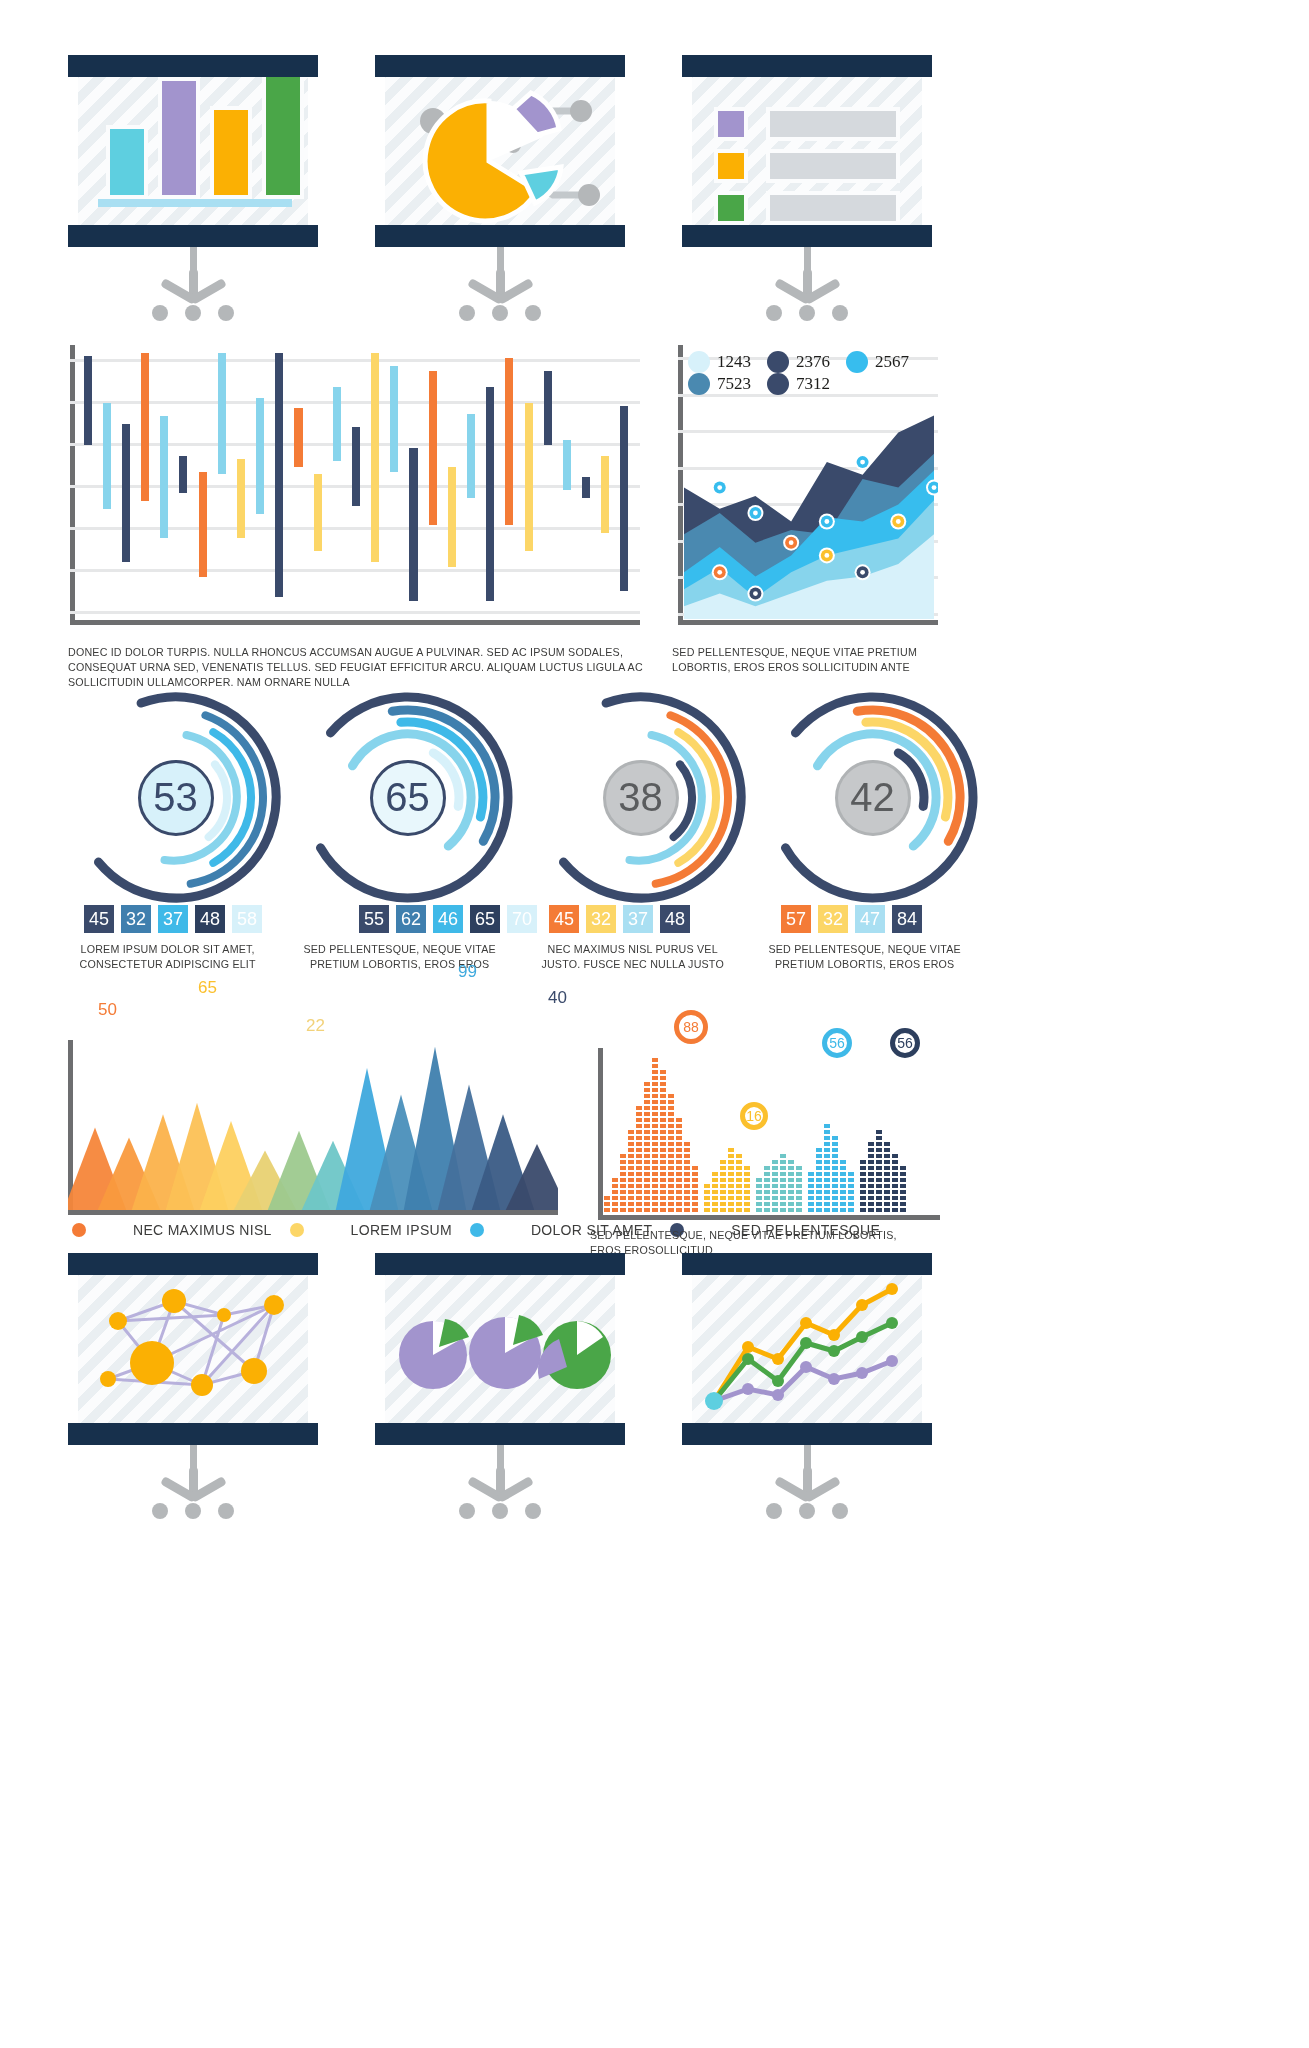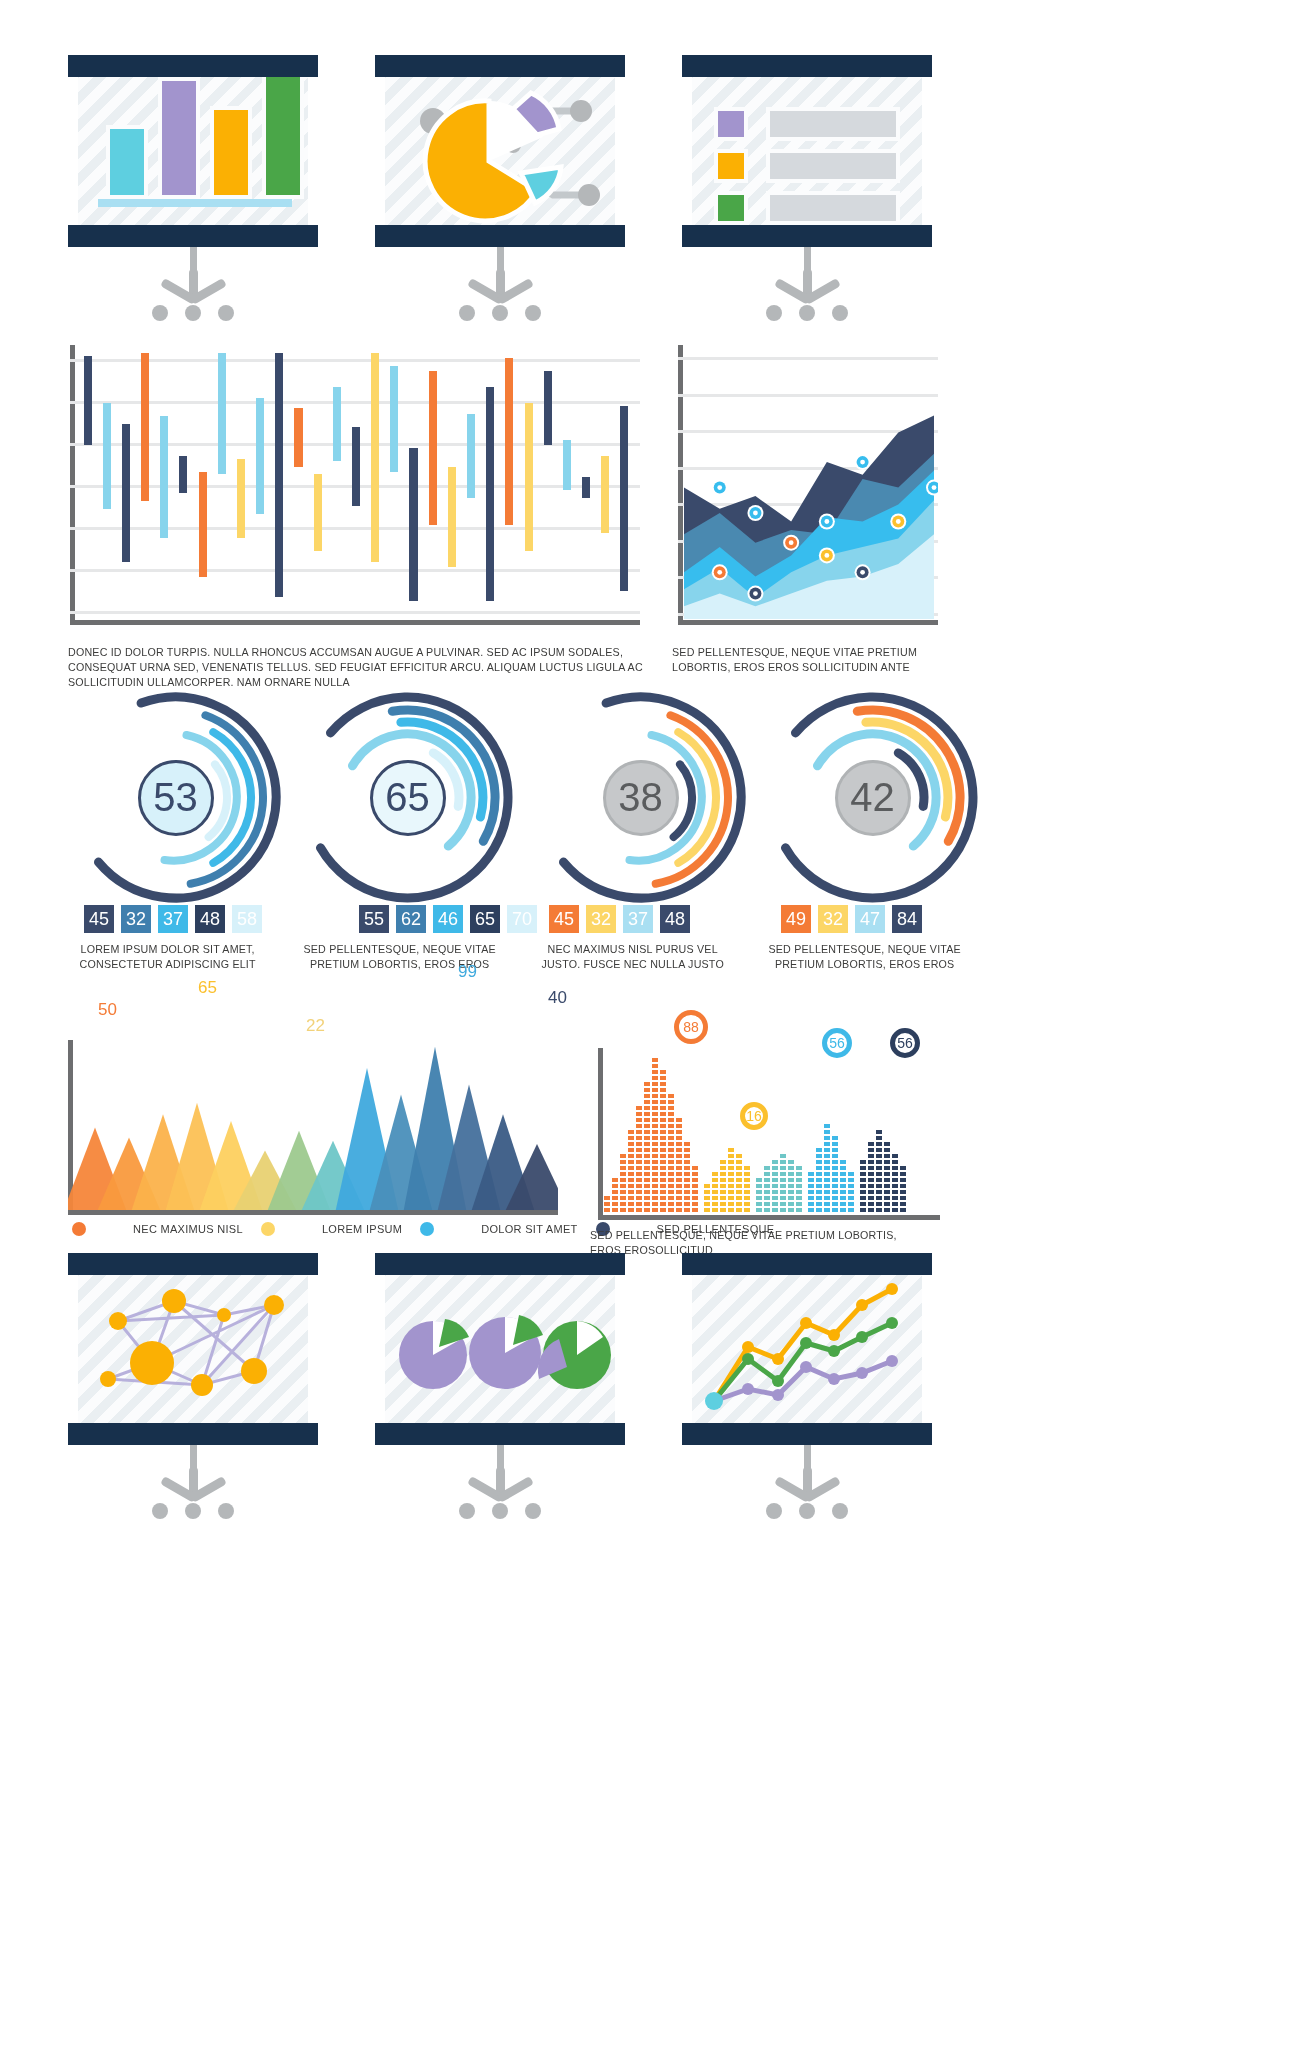--- a/index.html
+++ b/index.html
@@ -66,21 +66,21 @@
     width:30px; height:28px; margin-right:7px;
     display:flex; align-items:center; justify-content:center;
     color:#ffffff; font-size:18px; font-family:"Liberation Sans", sans-serif;
   }
 
   
   .mt-label { position:absolute; font-size:17px; font-family:"Liberation Sans", sans-serif; }
   .mt-legend { position:absolute; display:flex; align-items:center; }
   .mt-legend .li { display:flex; align-items:center; margin-right:18px; }
   .mt-legend .dot { width:14px; height:14px; border-radius:50%; margin-right:7px; }
-  .mt-legend .tx { font-size:11px; letter-spacing:.3px; color:#3c3c3b; text-transform:uppercase;padding-left:40px; }
+  .mt-legend .tx { font-size:14px; letter-spacing:.3px; color:#3c3c3b; text-transform:uppercase;padding-left:40px; }
 
   
   .blk { position:absolute; }
   .bubble {
     position:absolute; border-radius:50%; background:#ffffff;
     display:flex; align-items:center; justify-content:center;
     font-size:14px;
   }
 </style>
 </head>
@@ -225,20 +225,42 @@
       <div class="axis-left" style="left:0;top:0;height:280px;background:#6d6e70;"></div>
       <div class="axis-bottom" style="left:0;bottom:0;width:260px;background:#6d6e70;"></div>
       <div class="gridline" style="top:12px;width:260px;"></div>
       <div class="gridline" style="top:48.57142857142857px;width:260px;"></div>
       <div class="gridline" style="top:85.14285714285714px;width:260px;"></div>
       <div class="gridline" style="top:121.71428571428571px;width:260px;"></div>
       <div class="gridline" style="top:158.28571428571428px;width:260px;"></div>
       <div class="gridline" style="top:194.85714285714283px;width:260px;"></div>
       <div class="gridline" style="top:231.42857142857142px;width:260px;"></div>
       <div class="gridline" style="top:268px;width:260px;"></div>
+      <div class="legend-row" style="left:10px;top:6px;width:250px;flex-wrap:wrap;">
+        <div class="legend-item">
+          <span class="legend-dot" style="background:#d7f1fa;"></span>
+          <span class="legend-text">1243</span>
+        </div>
+        <div class="legend-item">
+          <span class="legend-dot" style="background:#3a4a6b;"></span>
+          <span class="legend-text">2376</span>
+        </div>
+        <div class="legend-item">
+          <span class="legend-dot" style="background:#37bdee;"></span>
+          <span class="legend-text">2567</span>
+        </div>
+        <div class="legend-item">
+          <span class="legend-dot" style="background:#4a89b0;"></span>
+          <span class="legend-text">7523</span>
+        </div>
+        <div class="legend-item">
+          <span class="legend-dot" style="background:#3a4a6b;"></span>
+          <span class="legend-text">7312</span>
+        </div>
+      </div>
       <svg width="260" height="280" style="position:absolute;left:0;top:0;">
         <path d="M6 142.56 L41.714285714285715 163.76 L77.42857142857143 151.04000000000002 L113.14285714285714 176.48 L148.85714285714286 117.12 L184.57142857142858 129.84 L220.28571428571428 87.44 L256 70.48000000000002 L256 274 L6 274 Z" fill="#3a4a6b"></path>
         <path d="M6 189.2 L41.714285714285715 168 L77.42857142857143 197.68 L113.14285714285714 184.96 L148.85714285714286 189.2 L184.57142857142858 134.07999999999998 L220.28571428571428 142.56 L256 108.63999999999999 L256 274 L6 274 Z" fill="#4a89b0"></path>
         <path d="M6 227.36 L41.714285714285715 201.92000000000002 L77.42857142857143 231.6 L113.14285714285714 210.4 L148.85714285714286 172.24 L184.57142857142858 176.48 L220.28571428571428 159.51999999999998 L256 125.60000000000002 L256 274 L6 274 Z" fill="#37bdee"></path>
         <path d="M6 244.32 L41.714285714285715 223.12 L77.42857142857143 252.8 L113.14285714285714 227.36 L148.85714285714286 210.4 L184.57142857142858 201.92000000000002 L220.28571428571428 193.44 L256 155.27999999999997 L256 274 L6 274 Z" fill="#87d4ec"></path>
         <path d="M6 261.28 L41.714285714285715 248.56 L77.42857142857143 261.28 L113.14285714285714 248.56 L148.85714285714286 235.84 L184.57142857142858 231.6 L220.28571428571428 218.88 L256 189.2 L256 274 L6 274 Z" fill="#d7f1fa"></path>
         <circle cx="41.714285714285715" cy="142.56" r="8" fill="#ffffff"></circle>
         <circle cx="41.714285714285715" cy="142.56" r="6" fill="#37bdee"></circle>
         <circle cx="41.714285714285715" cy="142.56" r="2.4" fill="#ffffff"></circle>
         <circle cx="77.42857142857143" cy="168" r="8" fill="#ffffff"></circle>
@@ -334,21 +356,21 @@
         <svg width="215" height="215" viewBox="0 0 215 215">
           <path d="M30.5 42.9 A100.5 100.5 0 1 1 20.5 157.8" fill="none" stroke="#3a4a6b" stroke-width="9" stroke-linecap="round"></path>
           <path d="M92.3 21.3 A87.5 87.5 0 0 1 183.3 151.3" fill="none" stroke="#f47b36" stroke-width="9" stroke-linecap="round"></path>
           <path d="M100.9 32.3 A75.5 75.5 0 0 1 180.4 127.0" fill="none" stroke="#fcd667" stroke-width="9" stroke-linecap="round"></path>
           <path d="M52.5 75.8 A63.5 63.5 0 1 1 148.3 156.1" fill="none" stroke="#87d4ec" stroke-width="9" stroke-linecap="round"></path>
           <path d="M133.3 62.9 A51.5 51.5 0 0 1 158.2 116.4" fill="none" stroke="#3a4a6b" stroke-width="9" stroke-linecap="round"></path>
         </svg>
         <div class="donut-center" style="left:69.5px;top:69.5px;width:76px;height:76px;background:#c6c8ca;color:#5a5c5e;border:3px solid #b0b3b5;">42</div>
       </div>
       <div class="chips" style="left:781px;top:905px;">
-        <div class="chip" style="background:#f47b36;color:#ffffff;">49</div>
+        <div class="chip" style="background:#f47b36;color:#ffffff;">57</div>
         <div class="chip" style="background:#fcd667;color:#ffffff;">32</div>
         <div class="chip" style="background:#a9dff2;color:#ffffff;">47</div>
         <div class="chip" style="background:#3a4a6b;color:#ffffff;">84</div>
       </div>
       <div class="caption" style="position:absolute;left:767px;top:942px;width:210px;text-align:center;">SED PELLENTESQUE, NEQUE VITAE PRETIUM LOBORTIS, EROS EROS</div>
     </div>
 
   <div id="mountain" style="position:absolute; left:68px; top:1040px; width:490px; height:175px;">
       <div class="axis-left" style="left:0;top:0;height:175px;background:#6d6e70;"></div>
       <div class="axis-bottom" style="left:0;bottom:0;width:490px;background:#6d6e70;"></div>

